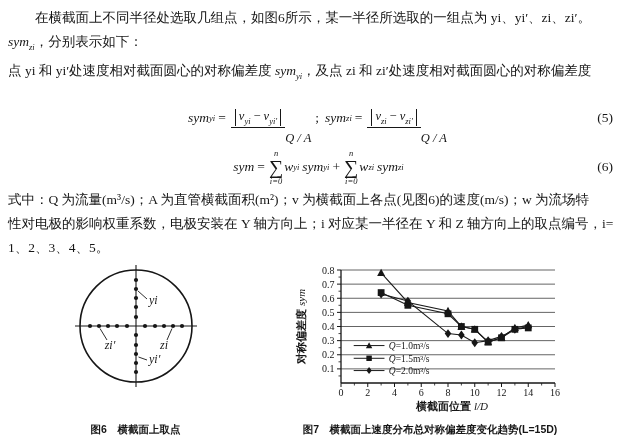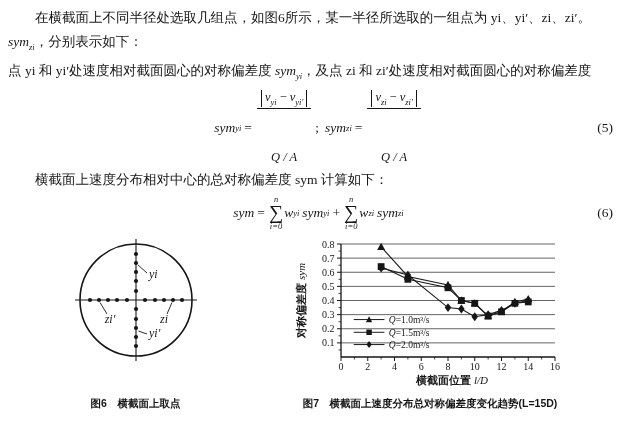--- a/index.html
+++ b/index.html
@@ -7,21 +7,21 @@
         font-family:"Liberation Serif","DejaVu Serif",serif;font-size:13.5px;color:#161616;
         line-height:24px;overflow:hidden;background:#fff;}
   .tline{white-space:nowrap;}
   .indent{text-indent:2em;}
   .vi{font-style:italic;}
   sub{font-size:8.5px;font-style:italic;}
   .eqrow{position:relative;text-align:center;margin:3px 0;line-height:normal;}
   .eq{display:inline-flex;align-items:center;}
   .eqop{margin:0 3px;}
   .sep{margin:0 6px 0 2px;}
-  .frac{display:inline-flex;flex-direction:column;align-items:center;margin:0 2px;font-size:12.5px;}
+  .frac{display:inline-flex;flex-direction:row;align-items:center;margin:0 2px;font-size:12.5px;}
   .num{display:inline-block;border-bottom:1.1px solid #161616;padding:0 4px 1px;}
   .abs{display:inline-block;border-left:1.1px solid #161616;border-right:1.1px solid #161616;padding:0 3px;}
   .den{display:inline-block;padding-top:1px;margin-top:40px;}
   .eqnum{position:absolute;right:16px;top:50%;transform:translateY(-50%);}
   .sum{display:inline-flex;flex-direction:column;align-items:center;margin:0 1px;line-height:1;}
   .sum .stp,.sum .sbt{font-size:8.5px;font-style:italic;line-height:1;}
   .sigma{font-size:20px;line-height:.95;}
   .figrow{display:flex;align-items:flex-end;margin-top:0;}
   .figcol{display:flex;flex-direction:column;align-items:center;margin:0;padding:0;}
   .fig6col{margin-left:20px;}
@@ -56,21 +56,20 @@
         <sub>zi</sub>
       <span class="eqop">=</span>
       <span class="frac">
         <span class="num"><span class="abs"><span class="vi">v</span><sub>zi</sub><span class="eqop">−</span><span class="vi">v</span><sub>zi′</sub></span></span>
         <span class="den vi">Q / A</span>
       </span>
     </span>
     <span class="eqnum">(5)</span>
   </div>
 
-  <div class="tline indent">横截面上速度分布相对中心的总对称偏差度 sym 计算如下：</div>
 
   <div class="eqrow">
     <span class="eq">
       <span class="vi">sym</span>
       <span class="eqop">=</span>
       <span class="sum">
           <span class="stp">n</span>
           <span class="sigma">∑</span>
           <span class="sbt">i=0</span>
         </span>
@@ -85,20 +84,25 @@
           <span class="sbt">i=0</span>
         </span>
       <span class="vi">w</span>
         <sub>zi</sub>
       <span class="vi" style="margin-left:3px">sym</span>
         <sub>zi</sub>
     </span>
     <span class="eqnum">(6)</span>
   </div>
 
+  <div class="para">
+    <div class="tline">式中：Q 为流量(m³/s)；A 为直管横截面积(m²)；v 为横截面上各点(见图6)的速度(m/s)；w 为流场特</div>
+    <div class="tline">性对电极的影响权重系数，电极安装在 Y 轴方向上；i 对应某一半径在 Y 和 Z 轴方向上的取点编号，i=</div>
+    <div class="tline">1、2、3、4、5。</div>
+  </div>
 
   <div class="figrow">
     <figure class="figcol fig6col">
       <svg id="fig6svg" width="215" height="155">
           <g>
             <line x1="47" y1="66" x2="169" y2="66" stroke="#161616" stroke-width="1.1"></line>
             <line x1="108" y1="5" x2="108" y2="127" stroke="#161616" stroke-width="1.1"></line>
             <circle cx="108" cy="66" r="56" fill="none" stroke="#161616" stroke-width="1.6"></circle>
             <g>
               <circle cx="108" cy="57" r="2.1" fill="#161616"></circle>

